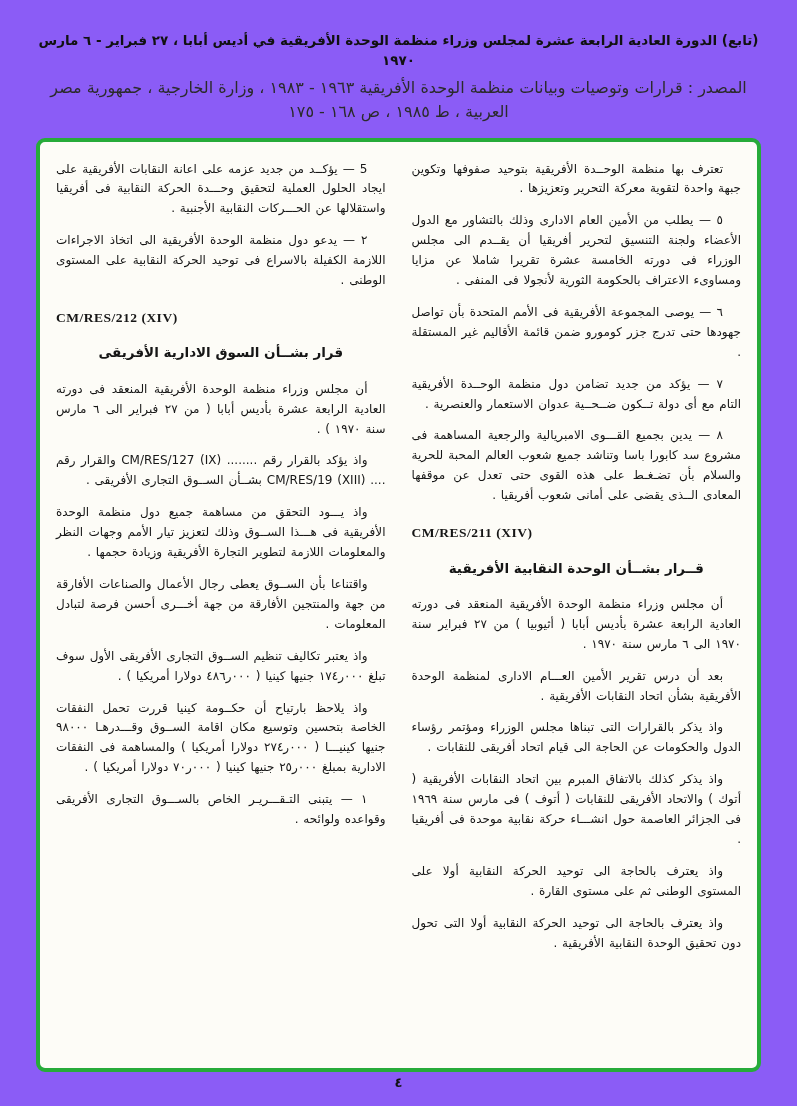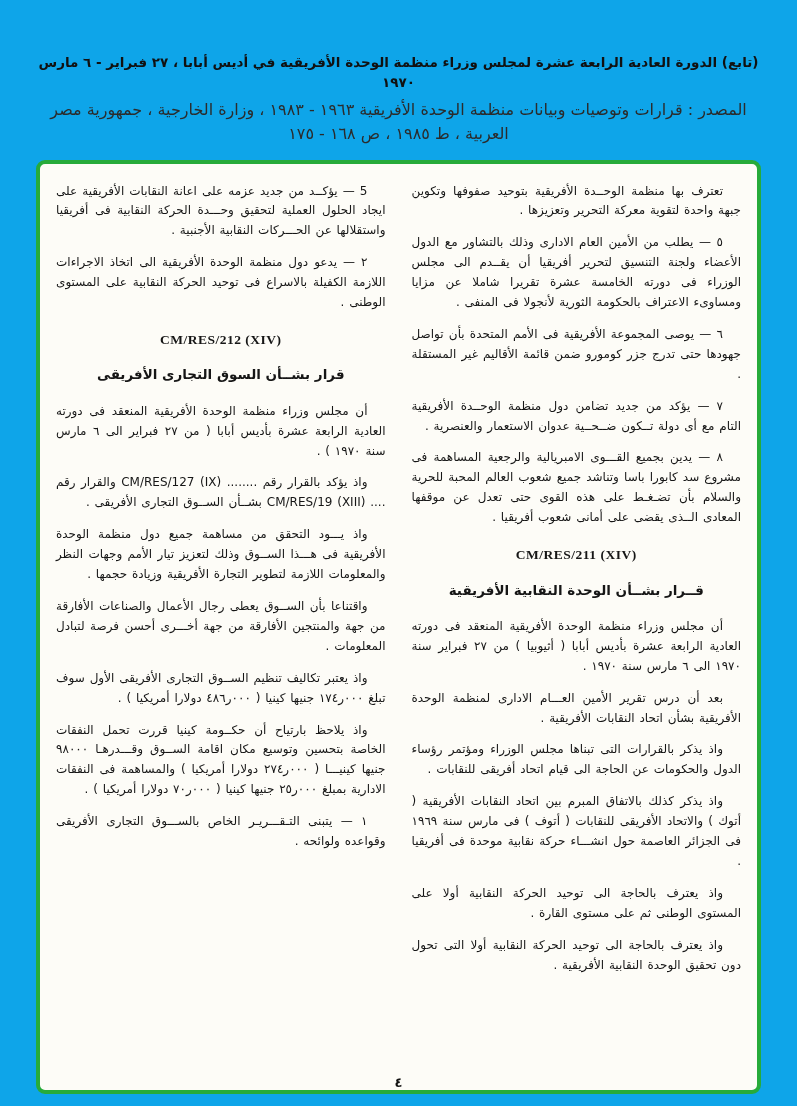--- a/index.html
+++ b/index.html
@@ -6,22 +6,22 @@
   html, body { background: #f6f5ef; }
   body {
     width: 797px; height: 1106px;
     font-family: "DejaVu Sans", sans-serif;
     color: #161616;
     position: relative;
     overflow: hidden;
   }
   .page {
     position: absolute; inset: 0;
-    background: #0ea5e9;
-    padding: 52px 36px 0 36px;
+    background: #8b5cf6;
+    padding: 30px 36px 0 36px;
     direction: rtl;
   }
   .header { width: 100%; }
   .header .h1 {
     font-weight: bold;
     font-size: 13.5px;
     line-height: 1.5;
     text-align: center;
     color: #111;
     letter-spacing: 0;
@@ -55,21 +55,21 @@
     text-align: justify;
     direction: rtl;
   }
   .col p.body {
     margin-bottom: 12px;
     text-indent: 18px;
     word-spacing: 1px;
   }
   .col p.code {
     direction: ltr;
-    text-align: center;
+    text-align: left;
     font-family: "Liberation Serif", "DejaVu Serif", serif;
     font-weight: bold;
     font-size: 13.5px;
     letter-spacing: 0.5px;
     margin: 16px 0 12px 0;
     text-indent: 0;
   }
   .col p.title {
     font-weight: bold;
     font-size: 13.5px;
@@ -112,21 +112,21 @@
         <p class="body">واذ يذكر بالقرارات التى تبناها مجلس الوزراء ومؤتمر رؤساء الدول والحكومات عن الحاجة الى قيام اتحاد أفريقى للنقابات .</p>
         <p class="body">واذ يذكر كذلك بالاتفاق المبرم بين اتحاد النقابات الأفريقية ( أتوك ) والاتحاد الأفريقى للنقابات ( أتوف ) فى مارس سنة ١٩٦٩ فى الجزائر العاصمة حول انشـــاء حركة نقابية موحدة فى أفريقيا .</p>
         <p class="body">واذ يعترف بالحاجة الى توحيد الحركة النقابية أولا على المستوى الوطنى ثم على مستوى القارة .</p>
         <p class="body">واذ يعترف بالحاجة الى توحيد الحركة النقابية أولا التى تحول دون تحقيق الوحدة النقابية الأفريقية .</p>
       </div>
 
       <div class="col">
         <p class="body">5 — يؤكــد من جديد عزمه على اعانة النقابات الأفريقية على ايجاد الحلول العملية لتحقيق وحـــدة الحركة النقابية فى أفريقيا واستقلالها عن الحـــركات النقابية الأجنبية .</p>
         <p class="body">٢ — يدعو دول منظمة الوحدة الأفريقية الى اتخاذ الاجراءات اللازمة الكفيلة بالاسراع فى توحيد الحركة النقابية على المستوى الوطنى .</p>
         <p class="code">CM/RES/212 (XIV)</p>
-        <p class="title">قرار بشــأن السوق التجارى الأفريقى</p>
+        <p class="title">قرار بشــأن السوق الادارية الأفريقى</p>
         <p class="body">أن مجلس وزراء منظمة الوحدة الأفريقية المنعقد فى دورته العادية الرابعة عشرة بأديس أبابا ( من ٢٧ فبراير الى ٦ مارس سنة ١٩٧٠ ) .</p>
         <p class="body">واذ يؤكد بالقرار رقم ........ CM/RES/127 (IX) والقرار رقم .... CM/RES/19 (XIII) بشــأن الســوق التجارى الأفريقى .</p>
         <p class="body">واذ يـــود التحقق من مساهمة جميع دول منظمة الوحدة الأفريقية فى هـــذا الســوق وذلك لتعزيز تيار الأمم وجهات النظر والمعلومات اللازمة لتطوير التجارة الأفريقية وزيادة حجمها .</p>
         <p class="body">واقتناعا بأن الســوق يعطى رجال الأعمال والصناعات الأفارقة من جهة والمنتجين الأفارقة من جهة أخـــرى أحسن فرصة لتبادل المعلومات .</p>
         <p class="body">واذ يعتبر تكاليف تنظيم الســوق التجارى الأفريقى الأول سوف تبلغ ٠٠٠ر١٧٤ جنيها كينيا ( ٠٠٠ر٤٨٦ دولارا أمريكيا ) .</p>
         <p class="body">واذ يلاحظ بارتياح أن حكــومة كينيا قررت تحمل النفقات الخاصة بتحسين وتوسيع مكان اقامة الســوق وقـــدرهـا ٩٨٠٠٠ جنيها كينيـــا ( ٠٠٠ر٢٧٤ دولارا أمريكيا ) والمساهمة فى النفقات الادارية بمبلغ ٠٠٠ر٢٥ جنيها كينيا ( ٠٠٠ر٧٠ دولارا أمريكيا ) .</p>
         <p class="body">١ — يتبنى التـقـــريـر الخاص بالســـوق التجارى الأفريقى وقواعده ولوائحه .</p>
       </div>
 
     </div>

